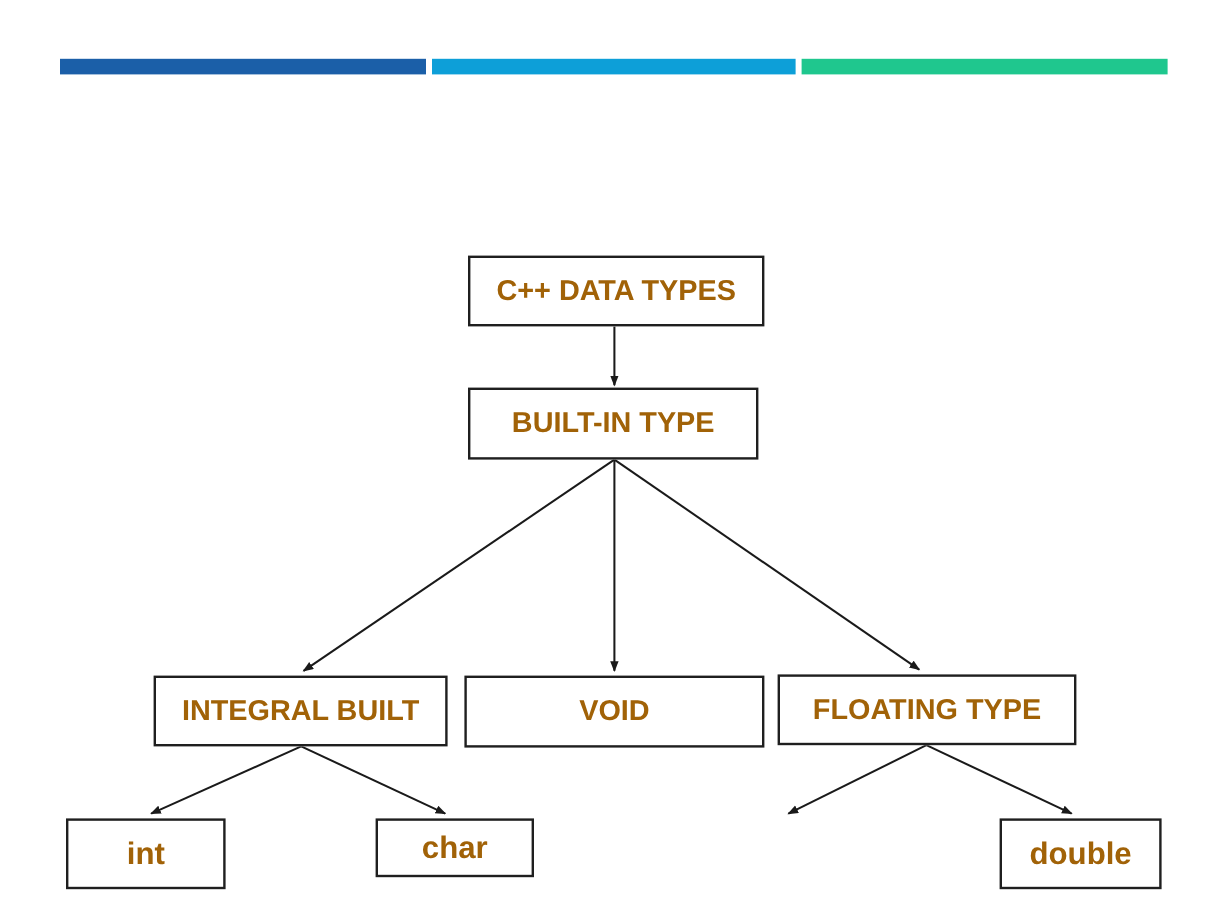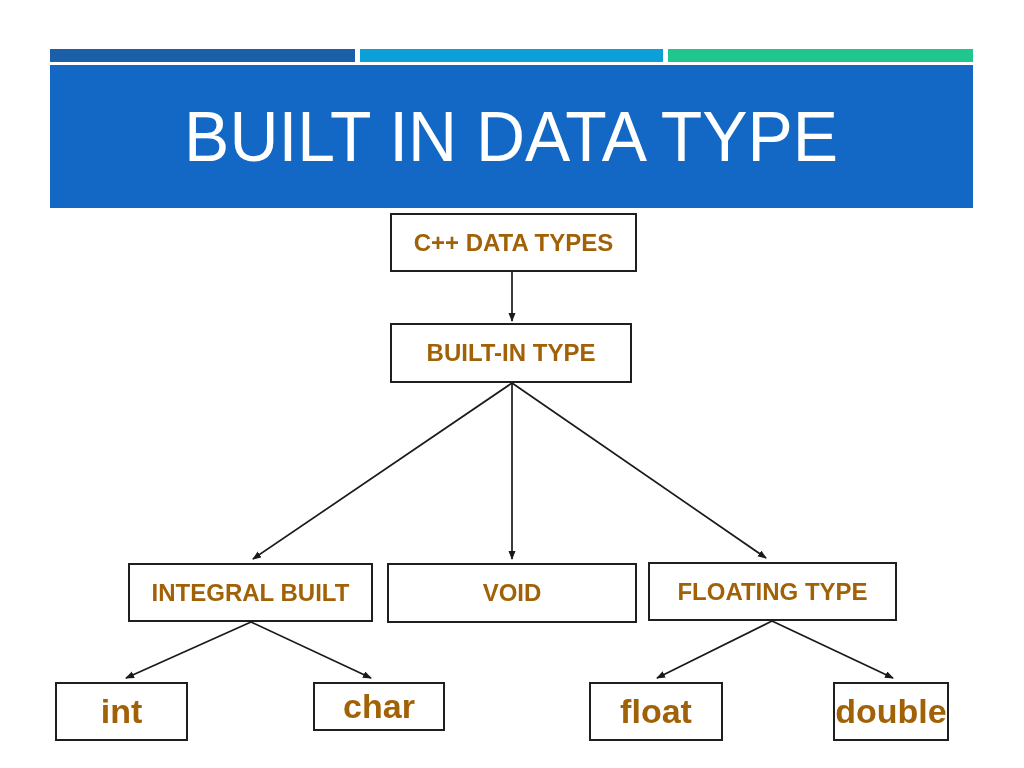--- a/index.html
+++ b/index.html
@@ -41,52 +41,49 @@
     background: #ffffff;
     border: 2px solid #1f1f1f;
     box-sizing: border-box;
     display: flex; align-items: center; justify-content: center;
     color: #a16207;
     font-weight: bold;
     text-align: center;
     white-space: nowrap;
   }
   .lvl1, .lvl2, .lvl3 { font-size: 24px; }
-  .lvl4 { font-size: 34px; }
+  .lvl4 { font-size: 26px; }
 
   .node-root     { left: 390px; top: 213px; width: 247px; height: 59px; }
   .node-builtin  { left: 390px; top: 323px; width: 242px; height: 60px; }
   .node-integral { left: 128px; top: 563px; width: 245px; height: 59px; }
   .node-void     { left: 387px; top: 563px; width: 250px; height: 60px; }
   .node-floating { left: 648px; top: 562px; width: 249px; height: 59px; }
   .node-int      { left: 55px;  top: 682px; width: 133px; height: 59px; }
   .node-char     { left: 313px; top: 682px; width: 132px; height: 49px; }
   .node-float    { left: 589px; top: 682px; width: 134px; height: 59px; }
-  .node-double   { left: 833px; top: 682px; width: 116px; height: 59px; }
+  .node-double   { left: 833px; top: 682px; width: 135px; height: 59px; }
 
   .arrows {
     position: absolute;
     left: 0; top: 0;
     width: 1024px; height: 768px;
     pointer-events: none;
   }
   .arrows line { stroke: #1a1a1a; stroke-width: 1.7; }
 </style>
 </head>
 <body>
 
 <div class="slide">
 
   <div class="accent-bar bar-dark"></div>
   <div class="accent-bar bar-light"></div>
   <div class="accent-bar bar-green"></div>
 
-  <div class="banner">
-    <div class="banner-title">BUILT IN DATA TYPE</div>
-  </div>
 
   <svg class="arrows" viewBox="0 0 1024 768" xmlns="http://www.w3.org/2000/svg">
     <defs>
       <marker id="arrowhead" markerWidth="10" markerHeight="8" refX="8" refY="3.5" orient="auto" markerUnits="userSpaceOnUse">
         <path d="M0,0 L9,3.5 L0,7 Z" fill="#1a1a1a"></path>
       </marker>
     </defs>
     <line x1="512" y1="272" x2="512" y2="321" marker-end="url(#arrowhead)"></line>
     <line x1="512" y1="383" x2="253" y2="559" marker-end="url(#arrowhead)"></line>
     <line x1="512" y1="383" x2="512" y2="559" marker-end="url(#arrowhead)"></line>
@@ -97,16 +94,15 @@
     <line x1="772" y1="621" x2="893" y2="678" marker-end="url(#arrowhead)"></line>
   </svg>
 
   <div class="node lvl1 node-root">C++ DATA TYPES</div>
   <div class="node lvl2 node-builtin">BUILT-IN TYPE</div>
   <div class="node lvl3 node-integral">INTEGRAL BUILT</div>
   <div class="node lvl3 node-void">VOID</div>
   <div class="node lvl3 node-floating">FLOATING TYPE</div>
   <div class="node lvl4 node-int">int</div>
   <div class="node lvl4 node-char">char</div>
-  <div class="node lvl4 node-float">float</div>
   <div class="node lvl4 node-double">double</div>
 
 </div>
 
 </body></html>

